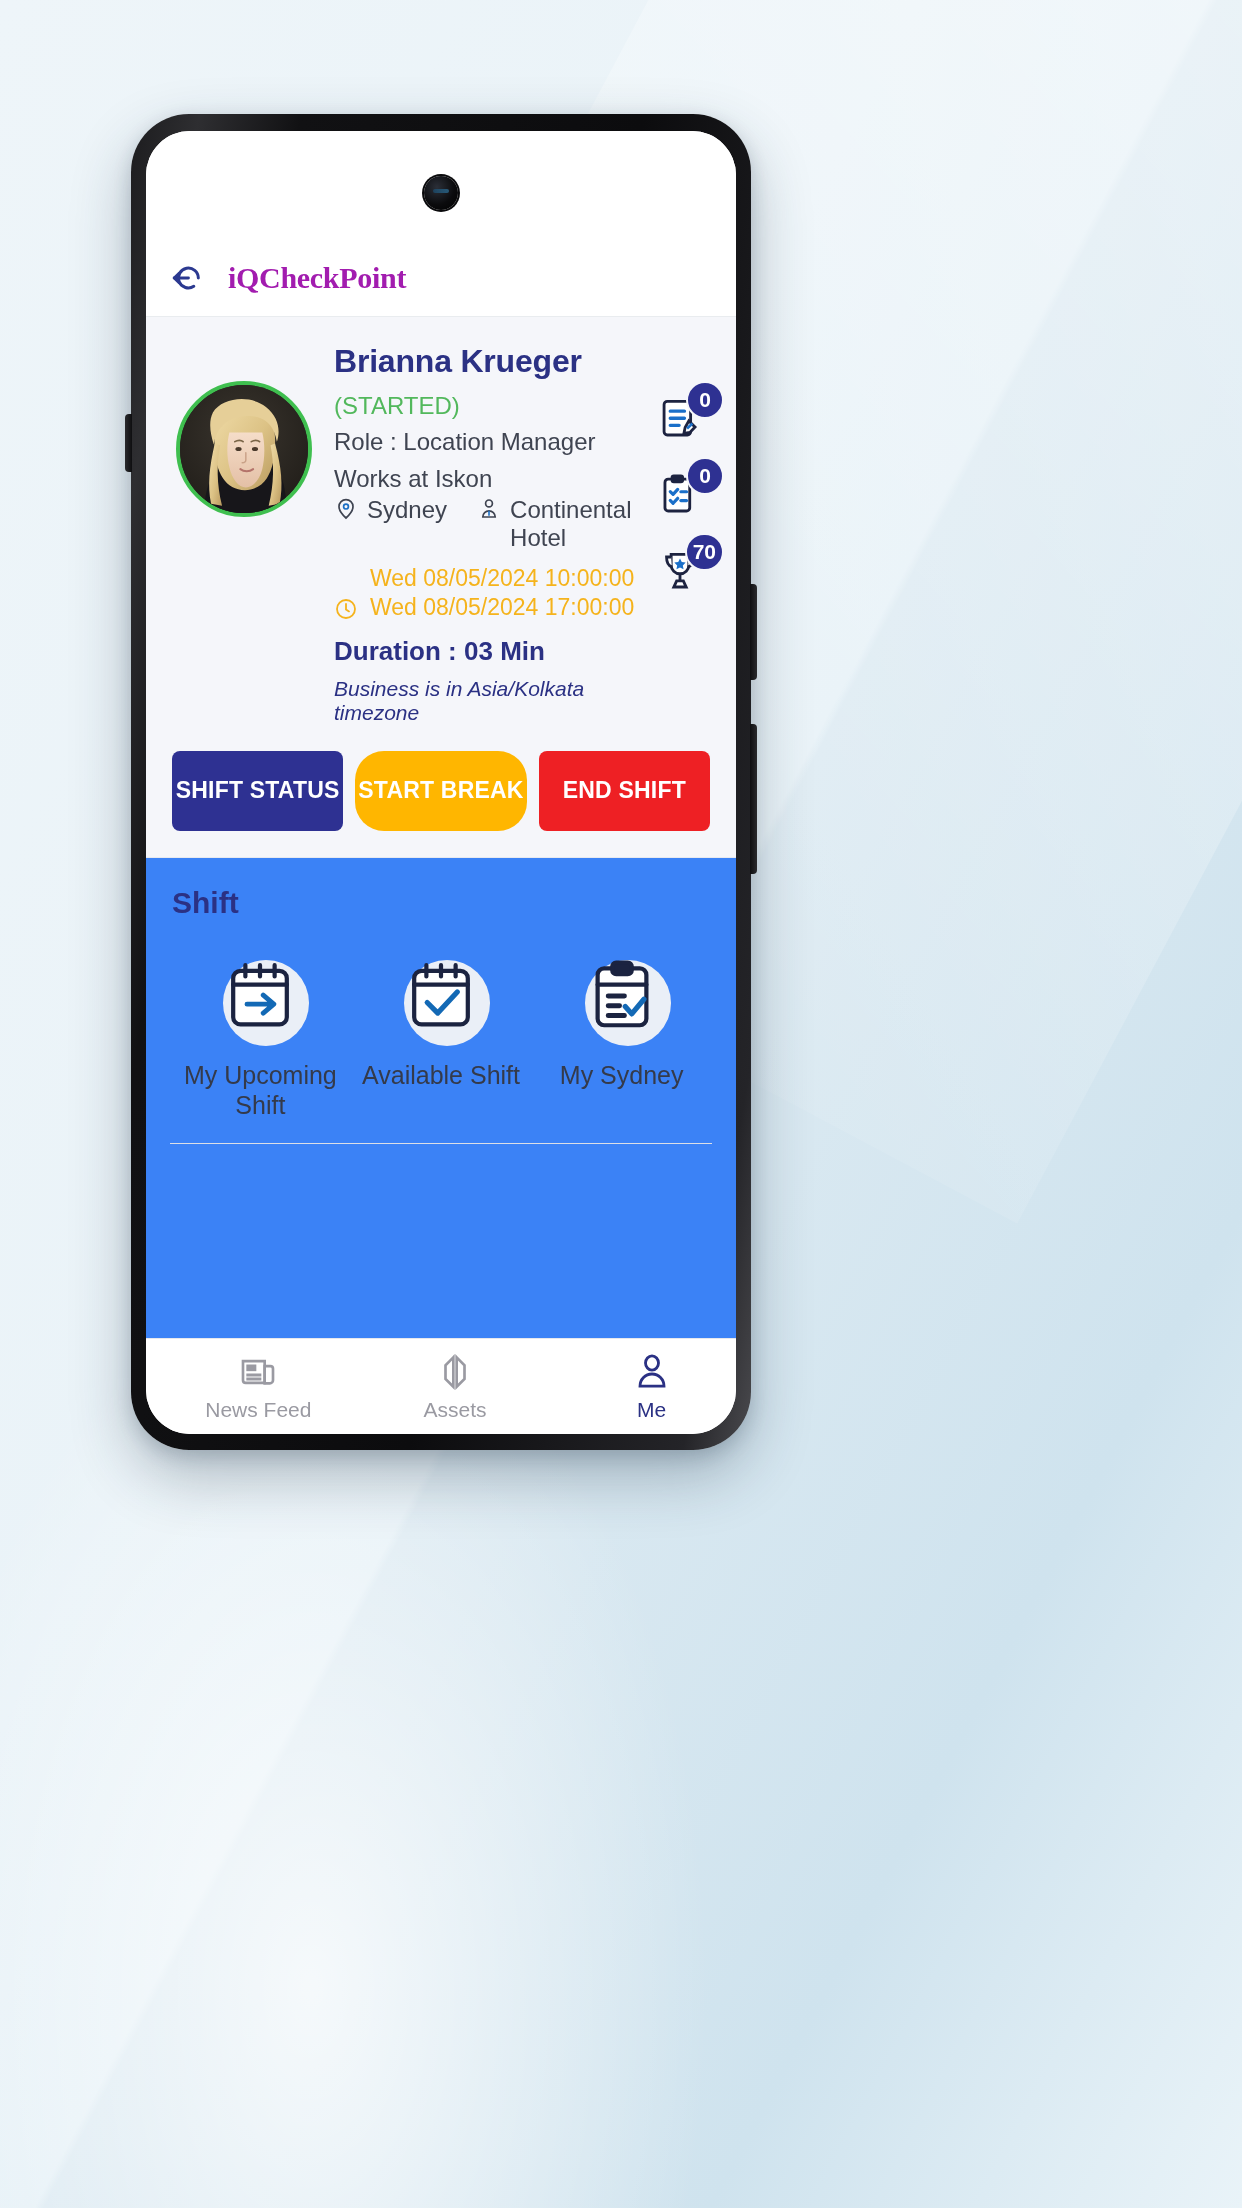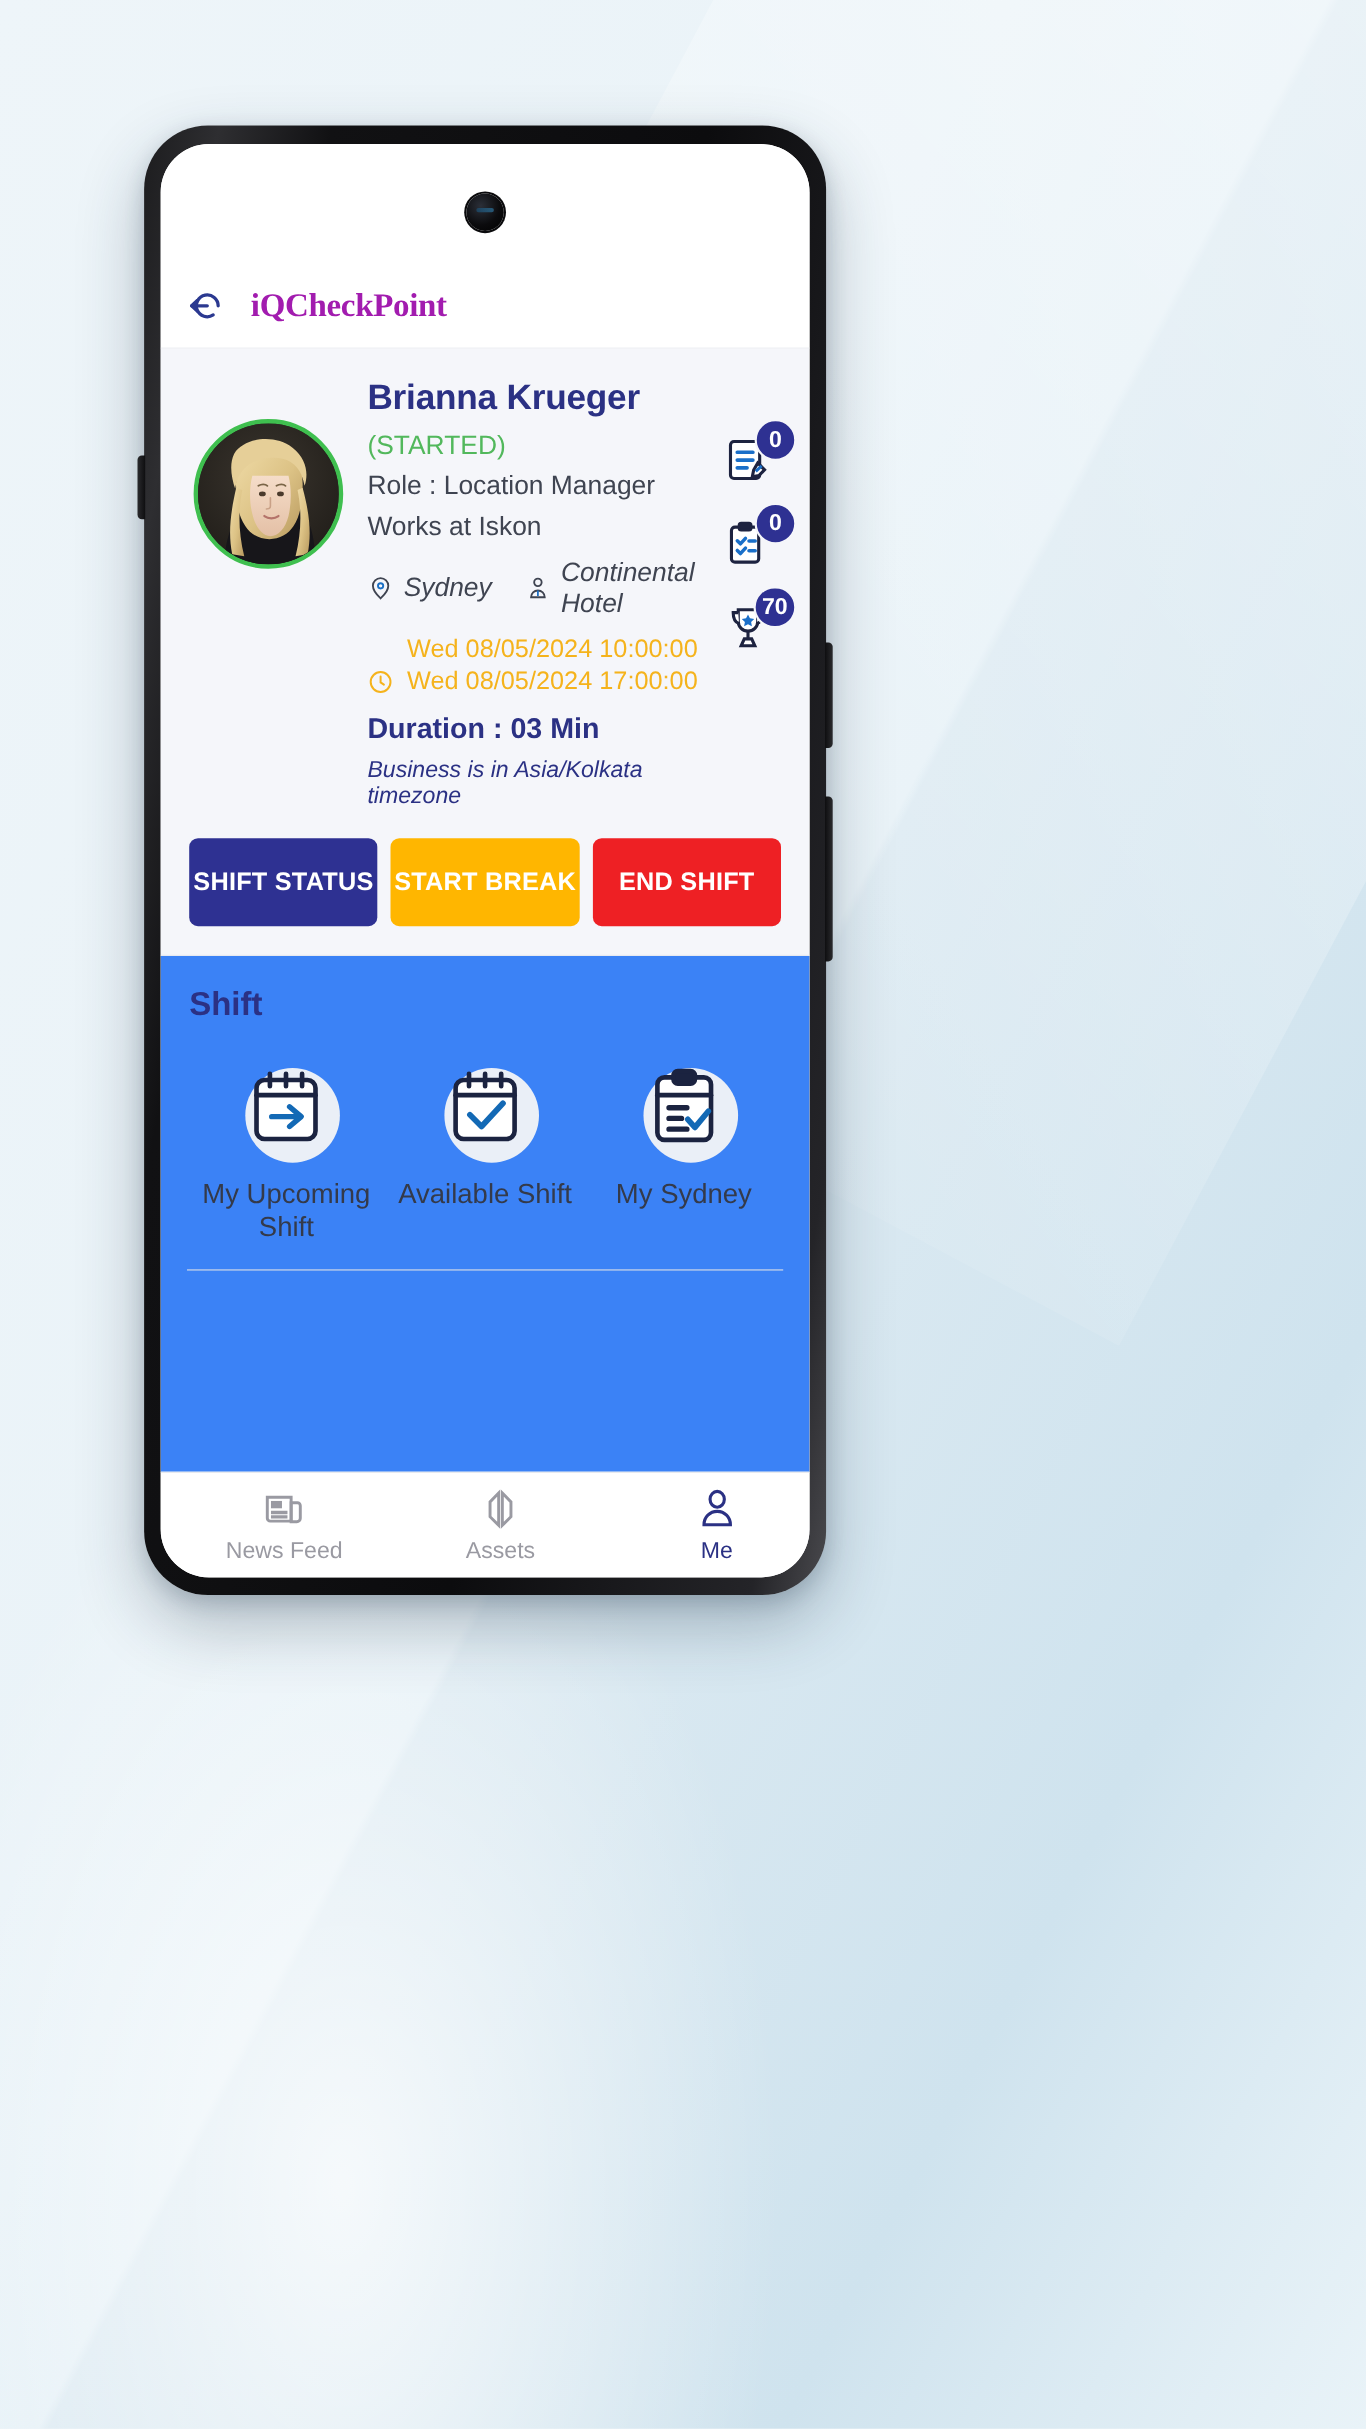--- a/index.html
+++ b/index.html
@@ -170,25 +170,24 @@
   .user-status { font-size: 24px; color: #52b85c; font-weight: normal; }
 
   .meta-line {
     font-size: 24px;
     color: #3f4451;
     margin-top: 7px;
     line-height: 1.25;
   }
 
   .loc-row {
-    display: flex; align-items: center; gap: 9px;
-    margin-top: 13px;
+    display: flex; gap: 9px;
+    margin-top: 2px;
     font-size: 24px;
     color: #3f4451;
-    font-style: italic;
   }
   .loc-row .gap { width: 16px; }
   .icon-inline { width: 24px; height: 26px; flex: 0 0 auto; display:flex; align-items:center; }
 
   .time-row {
     display: flex; align-items: flex-end; gap: 12px;
     margin-top: 12px;
   }
   .time-texts { display: flex; flex-direction: column; line-height: 1.26; }
   .time-texts span { font-size: 23px; color: #f5b31c; }
@@ -247,21 +246,21 @@
     font-size: 23px;
     font-weight: bold;
     font-family: inherit;
     line-height: 1.18;
     display: flex; align-items: center; justify-content: center;
     text-align: center;
     cursor: pointer;
     letter-spacing: .2px;
   }
   .act-shift  { background: #2e3192; }
-  .act-break  { background: #ffb600; }
+  .act-break  { background: #ffb600; border-radius: 29px; }
   .act-end    { background: #ee2024; }
 
   
   .shift-section {
     flex: 1 1 auto;
     background: #3b82f6;
     padding: 28px 24px 0 24px;
   }
   .shift-title {
     font-size: 30px;

